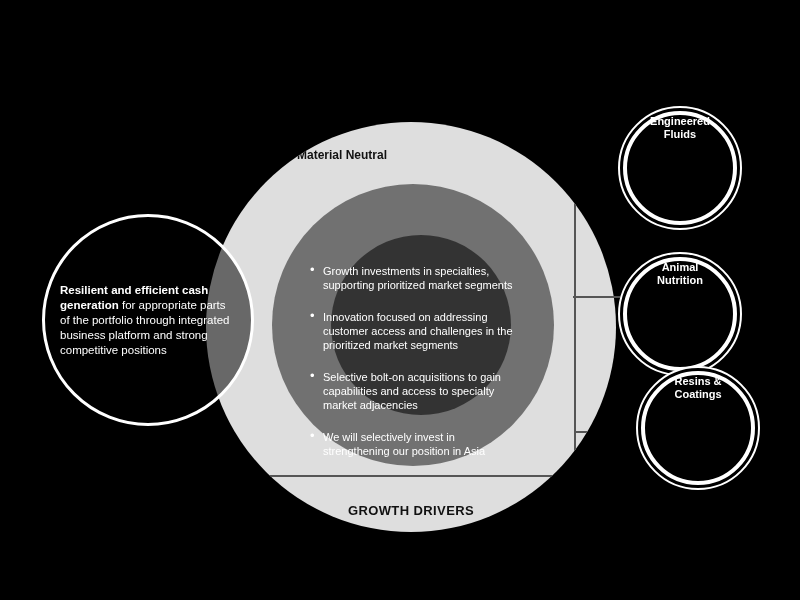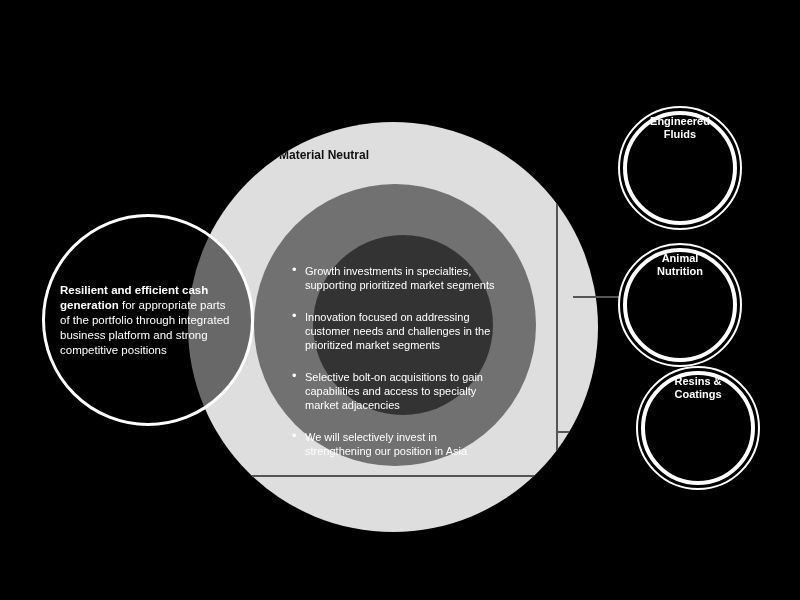--- a/index.html
+++ b/index.html
@@ -16,21 +16,21 @@
   *{margin:0;padding:0;box-sizing:border-box;}
   html,body{width:800px;height:600px;overflow:hidden;}
   body{
     background:var(--background);
     font-family:"Liberation Sans","DejaVu Sans",sans-serif;
   }
   .stage{position:relative;width:800px;height:600px;background:var(--background);}
 
   
   .big-circle{
-    position:absolute;left:188px;top:122px;width:410px;height:410px;
+    position:absolute;left:206px;top:122px;width:410px;height:410px;
     background:var(--outer-circle);border-radius:50%;overflow:hidden;
   }
   .mid-circle{
     position:absolute;left:66px;top:62px;width:282px;height:282px;
     background:var(--middle-circle);border-radius:50%;
   }
   .inner-circle{
     position:absolute;left:125px;top:113px;width:180px;height:180px;
     background:var(--inner-circle);border-radius:50%;
   }
@@ -91,45 +91,46 @@
   .badge .ring{
     width:114px;height:114px;border-radius:50%;
     border:4px solid var(--ring-white);background:var(--background);
     display:flex;align-items:flex-start;justify-content:center;
   }
   .badge .lbl{
     width:68px;text-align:center;
     font-size:11px;line-height:13px;font-weight:bold;color:var(--text-on-dark);
   }
   .badge-1{left:618px;top:106px;}
-  .badge-2{left:618px;top:243px;}
+  .badge-2{left:618px;top:252px;}
   .badge-3{left:636px;top:366px;text-decoration:underline;}
 </style>
 </head>
 <body>
 
 <div class="stage">
 
   <div class="big-circle">
     <div class="mid-circle"></div>
     <div class="inner-circle"></div>
 
     <div class="v-line"></div>
     <div class="h-line-rc"></div>
     <div class="chord-line"></div>
 
     <div class="top-label">Material Neutral</div>
 
     <ul class="bullets">
       <li>Growth investments in specialties, supporting prioritized market segments</li>
-      <li>Innovation focused on addressing customer needs and challenges in the prioritized market segments</li>
+      <li>Innovation focused on addressing customer access and challenges in the prioritized market segments</li>
       <li>Selective bolt-on acquisitions to gain capabilities and access to specialty market adjacencies</li>
       <li>We will selectively invest in strengthening our position in Asia</li>
     </ul>
 
+    <div class="bottom-label">GROWTH DRIVERS</div>
   </div>
 
   <div class="an-connector"></div>
 
   <div class="left-circle">
     <div class="txt"><b>Resilient and efficient cash generation</b><span> for appropriate parts of the portfolio through integrated business platform and strong competitive positions</span></div>
   </div>
 
   <div class="badge badge-1">
     <div class="ring">

